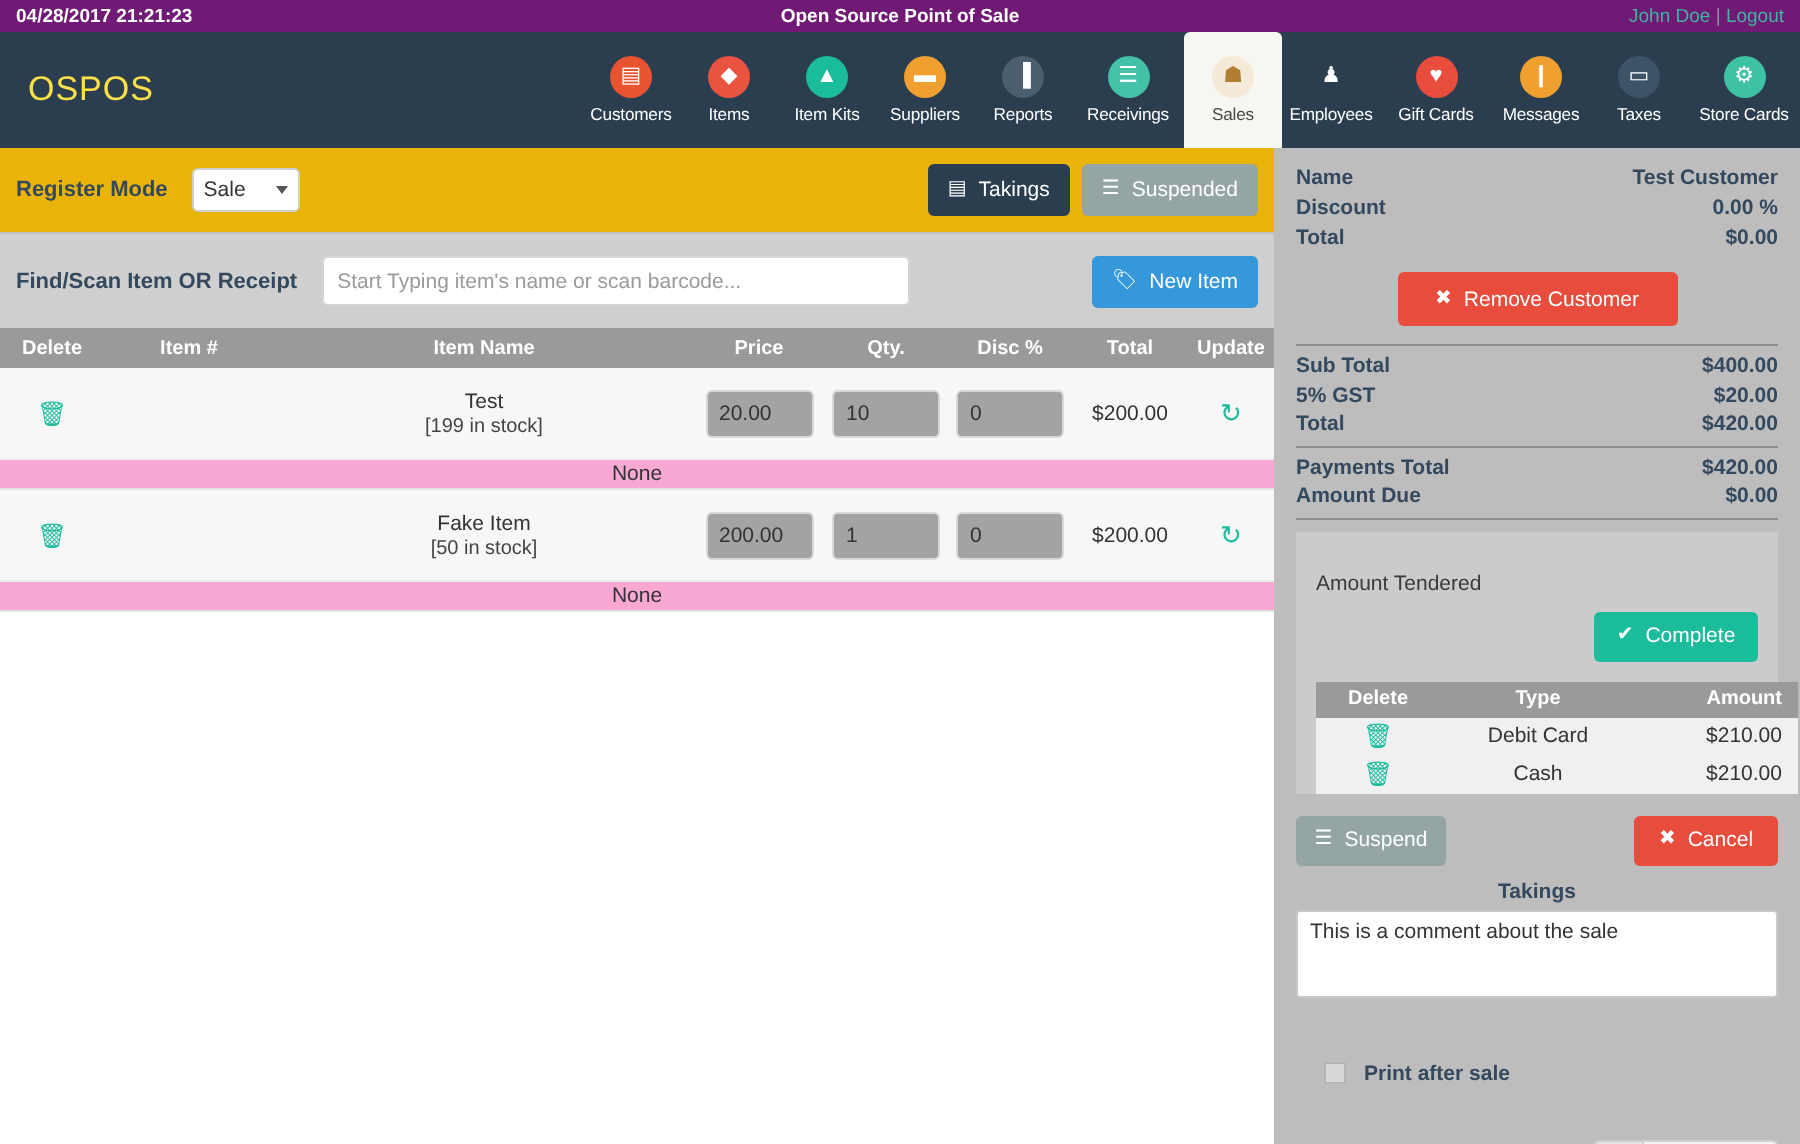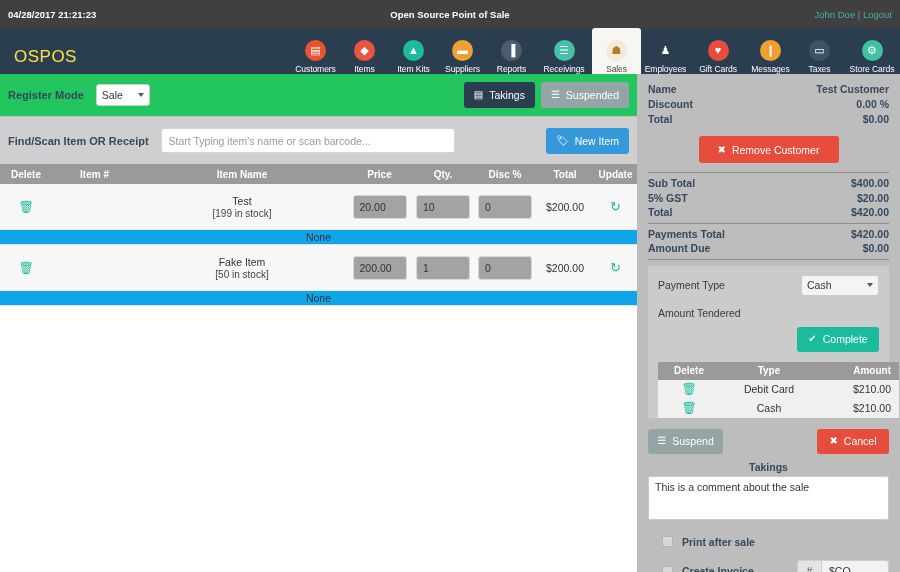--- a/index.html
+++ b/index.html
@@ -6,21 +6,21 @@
   body{
     width:900px;height:572px;overflow:hidden;
     font-family:"Liberation Sans", sans-serif;
     background:#ffffff;
     -webkit-font-smoothing:antialiased;
   }
   #app{position:relative;width:900px;height:572px;}
 
   
   .topbar{
-    height:28px;background:#404040;color:#ffffff;
+    height:16px;background:#701a75;color:#ffffff;
     display:flex;align-items:center;justify-content:space-between;
     padding:0 8px;font-size:9.5px;font-weight:bold;box-sizing:border-box;
   }
   .topbar .tb-title{
     position:absolute;left:0;right:0;text-align:center;
     font-size:9.5px;font-weight:bold;color:#fff;pointer-events:none;
   }
   .topbar .tb-left,.topbar .tb-right{position:relative;z-index:2;}
   .topbar .tb-right{color:#3fb5a0;font-weight:normal;}
   .topbar .tb-sep{color:#8a949e;}
@@ -54,21 +54,21 @@
     display:flex;align-items:center;justify-content:center;
     font-size:11px;color:#fff;line-height:1;
   }
 
   
   .leftcol{
     position:absolute;left:0;top:74px;width:637px;bottom:0;
     background:#ffffff;
   }
   .regbar{
-    background:#22c55e;height:43px;display:flex;align-items:center;
+    background:#eab308;height:43px;display:flex;align-items:center;
     padding:0 8px;box-sizing:border-box;border-bottom:1px solid #c2c2c2;
   }
   .reglabel{font-size:11px;color:#34495e;font-weight:bold;margin-right:12px;}
   .regselect{
     width:54px;height:22px;background:#fff;border:1px solid #cfcfcf;
     border-radius:3px;display:flex;align-items:center;justify-content:space-between;
     padding:0 5px;box-sizing:border-box;font-size:10.5px;color:#333;cursor:pointer;
   }
   .caret{
     width:0;height:0;border-left:3.5px solid transparent;border-right:3.5px solid transparent;
@@ -104,21 +104,21 @@
   .itable{width:100%;border-collapse:collapse;table-layout:fixed;}
   .itable thead th{
     background:#9a9a9a;color:#ffffff;font-size:10px;font-weight:bold;
     height:20px;padding:0;text-align:center;
   }
   .itable tbody td{
     background:#f7f7f7;font-size:10.5px;color:#333;padding:0;
     vertical-align:middle;text-align:center;border-bottom:1px solid #ebebeb;
   }
   .itable tbody tr.itemrow td{height:45px;}
-  .itable tbody tr.noterow td{height:14px;background:#0ea5e9;border-bottom:1px solid #e2e2e2;}
+  .itable tbody tr.noterow td{height:14px;background:#f9a8d4;border-bottom:1px solid #e2e2e2;}
   .inm{font-size:10.5px;color:#333;line-height:1.35;}
   .instock{font-size:10px;color:#444;}
   .trash{color:#1abc9c;font-size:12px;cursor:pointer;display:inline-block;}
   .refresh{color:#1abc9c;font-size:13px;cursor:pointer;display:inline-block;}
   .cellinput{
     width:54px;height:24px;border:1px solid #d8d8d8;border-radius:3px;background:#a3a3a3;
     font-size:10.5px;color:#333;padding:0 6px;box-sizing:border-box;font-family:inherit;
     outline:none;text-align:left;
   }
   .notecell{text-align:left;padding-left:3px;font-size:10.5px;color:#333;}
@@ -167,21 +167,21 @@
   .btn-suspend{width:75px;justify-content:center;height:25px;}
   .btn-cancel{width:72px;justify-content:center;height:25px;}
 
   .commentslabel{text-align:center;font-size:10.5px;color:#34495e;font-weight:bold;margin-top:7px;}
   .commentsbox{
     width:100%;height:44px;margin-top:3px;box-sizing:border-box;
     border:1px solid #c9c9c9;border-radius:2px;background:#fff;
     font-family:inherit;font-size:10.5px;color:#333;padding:4px 6px;resize:none;outline:none;
   }
 
-  .checkrow{display:flex;align-items:center;margin-top:12px;}
+  .checkrow{display:flex;align-items:center;margin-top:27px;}
   .cbox{
     width:9px;height:9px;background:#d8d8d8;border:1px solid #b4b4b4;
     margin-right:9px;margin-left:14px;cursor:pointer;display:inline-block;
   }
   .checklabel{font-size:10.5px;color:#34495e;font-weight:bold;}
   .invoicegrp{margin-left:auto;display:flex;align-items:stretch;height:23px;}
   .igrp-addon{
     width:24px;background:#e4e4e4;border:1px solid #cfcfcf;border-right:none;
     border-radius:3px 0 0 3px;display:flex;align-items:center;justify-content:center;
     font-size:10.5px;color:#555;box-sizing:border-box;
@@ -396,27 +396,20 @@
           <span class="v">$420.00</span>
         </div>
         <div class="kv">
           <span>Amount Due</span>
           <span class="v">$0.00</span>
         </div>
       </div>
     </div>
 
     <div class="paypanel">
-      <div class="payrow">
-        <span class="paylabel">Payment Type</span>
-        <div class="payselect">
-          <span>Cash</span>
-          <span class="caret"></span>
-        </div>
-      </div>
       <div class="payrow tenderrow">
         <span class="paylabel">Amount Tendered</span>
       </div>
       <div class="completewrap">
         <button class="btn btn-green btn-complete">
           <span class="bicon">✔</span>
           <span>Complete</span>
         </button>
       </div>
       <table class="ptable">

